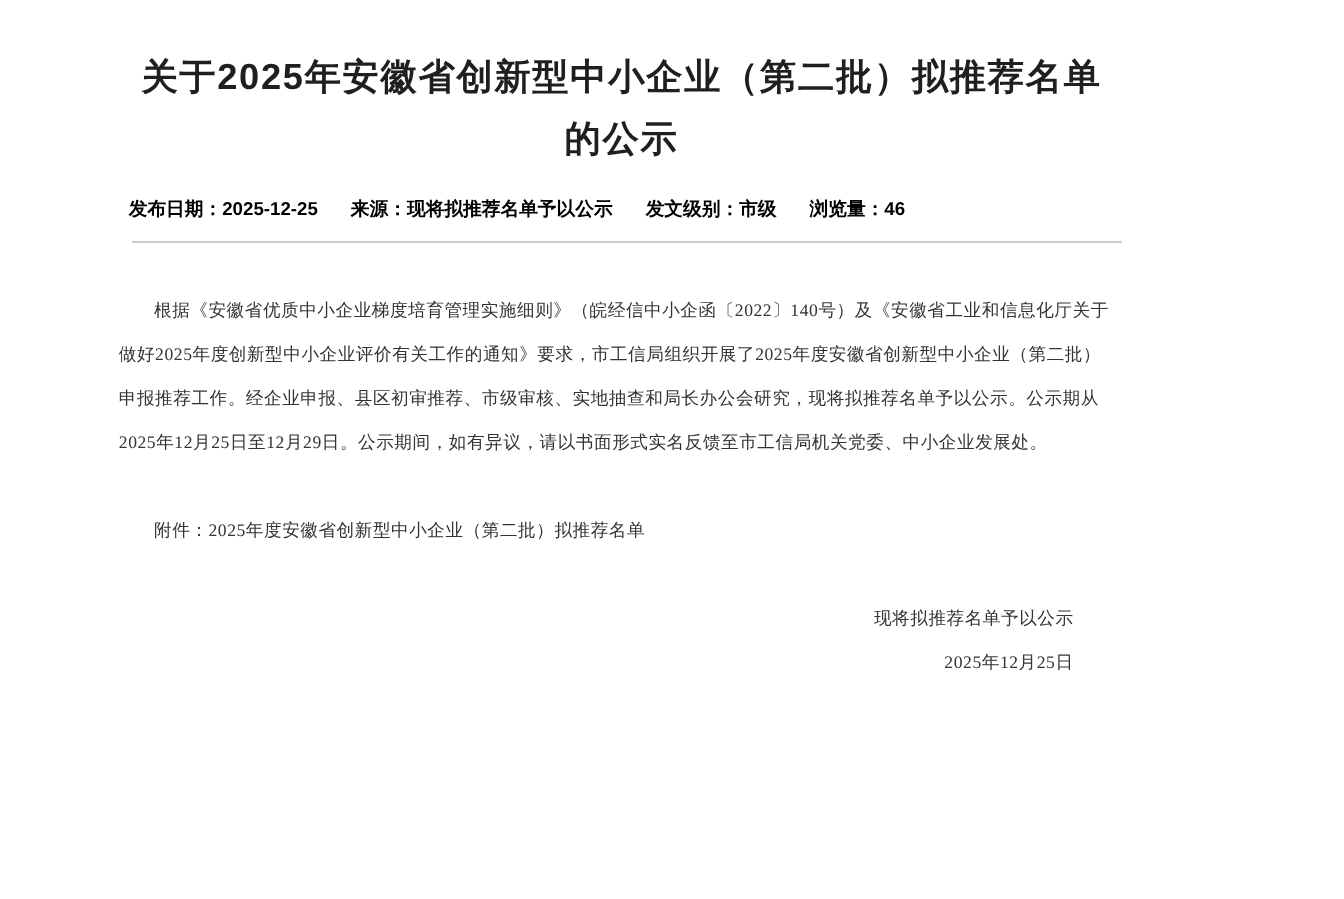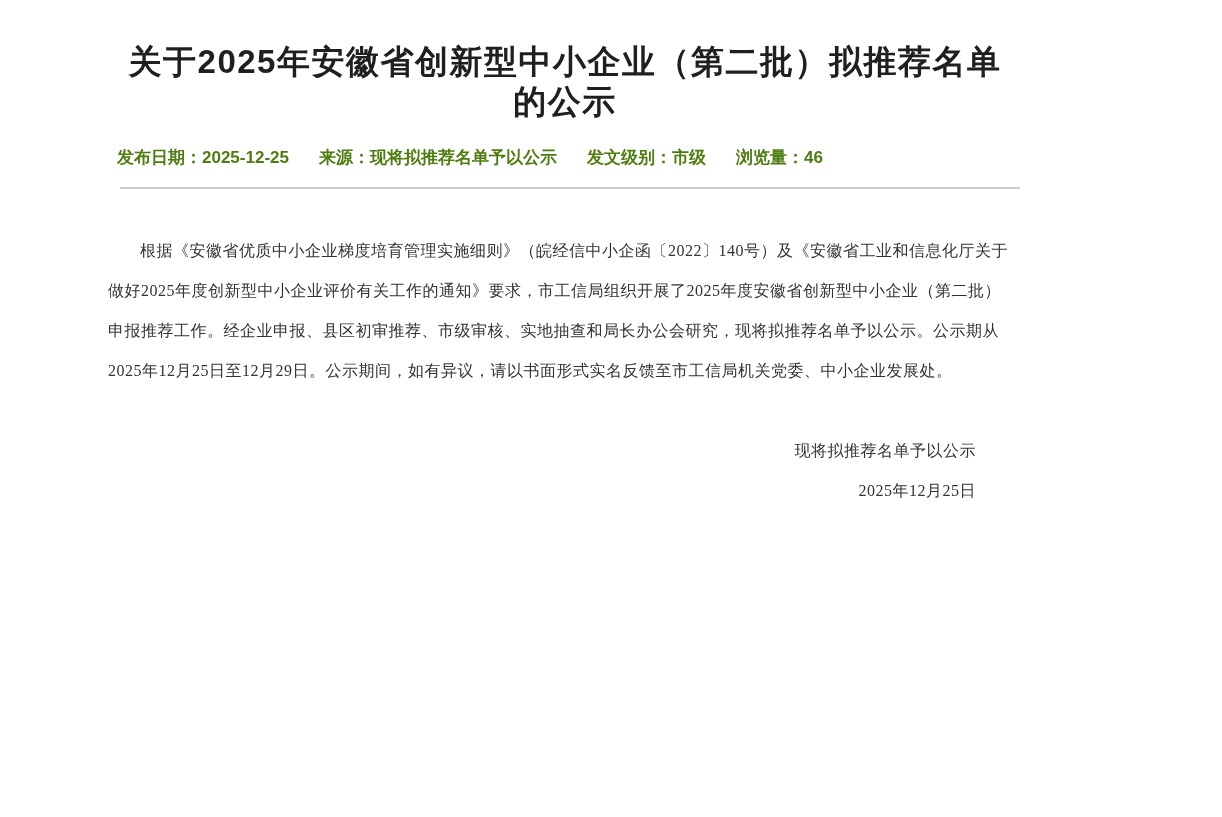--- a/index.html
+++ b/index.html
@@ -17,33 +17,33 @@
   .content {
     width: 904px;
     margin-left: 108px;
   }
   .title {
     font-family: "Liberation Sans", "DejaVu Sans", sans-serif;
     font-size: 33px;
     font-weight: 700;
     color: #1f1f1f;
     text-align: center;
-    line-height: 40px;
+    line-height: 56px;
     letter-spacing: 1.5px;
     margin: 42px 0 0 10px;
   }
   .meta-row {
     display: flex;
     align-items: center;
     gap: 30px;
     margin: 26px 0 0 9px;
     font-family: "Liberation Sans", "DejaVu Sans", sans-serif;
     font-size: 17px;
     font-weight: 700;
-    color: #4d7c0f;
+    color: #000000;
     line-height: 20px;
     white-space: nowrap;
   }
   .divider {
     width: 900px;
     height: 0;
     border-top: 2px solid #cccccc;
     margin: 19px 0 0 12px;
   }
   .article-body {
@@ -96,20 +96,23 @@
   </div>
 
   <div class="divider"></div>
 
   <div class="article-body">
 
     <p class="para-indent">根据《安徽省优质中小企业梯度培育管理实施细则》（皖经信中小企函〔2022〕140号）及《安徽省工业和信息化厅关于做好2025年度创新型中小企业评价有关工作的通知》要求，市工信局组织开展了2025年度安徽省创新型中小企业（第二批）申报推荐工作。经企业申报、县区初审推荐、市级审核、实地抽查和局长办公会研究，现将拟推荐名单予以公示。公示期从2025年12月25日至12月29日。公示期间，如有异议，请以书面形式实名反馈至市工信局机关党委、中小企业发展处。</p>
 
 
 
+    <p class="para-indent attachment-line">
+      <span>附件：</span><span class="attachment-link">2025年度安徽省创新型中小企业（第二批）拟推荐名单</span>
+    </p>
 
     <div class="signature">
       <p>现将拟推荐名单予以公示</p>
       <p>2025年12月25日</p>
     </div>
 
   </div>
 </div>
 
 </body></html>

